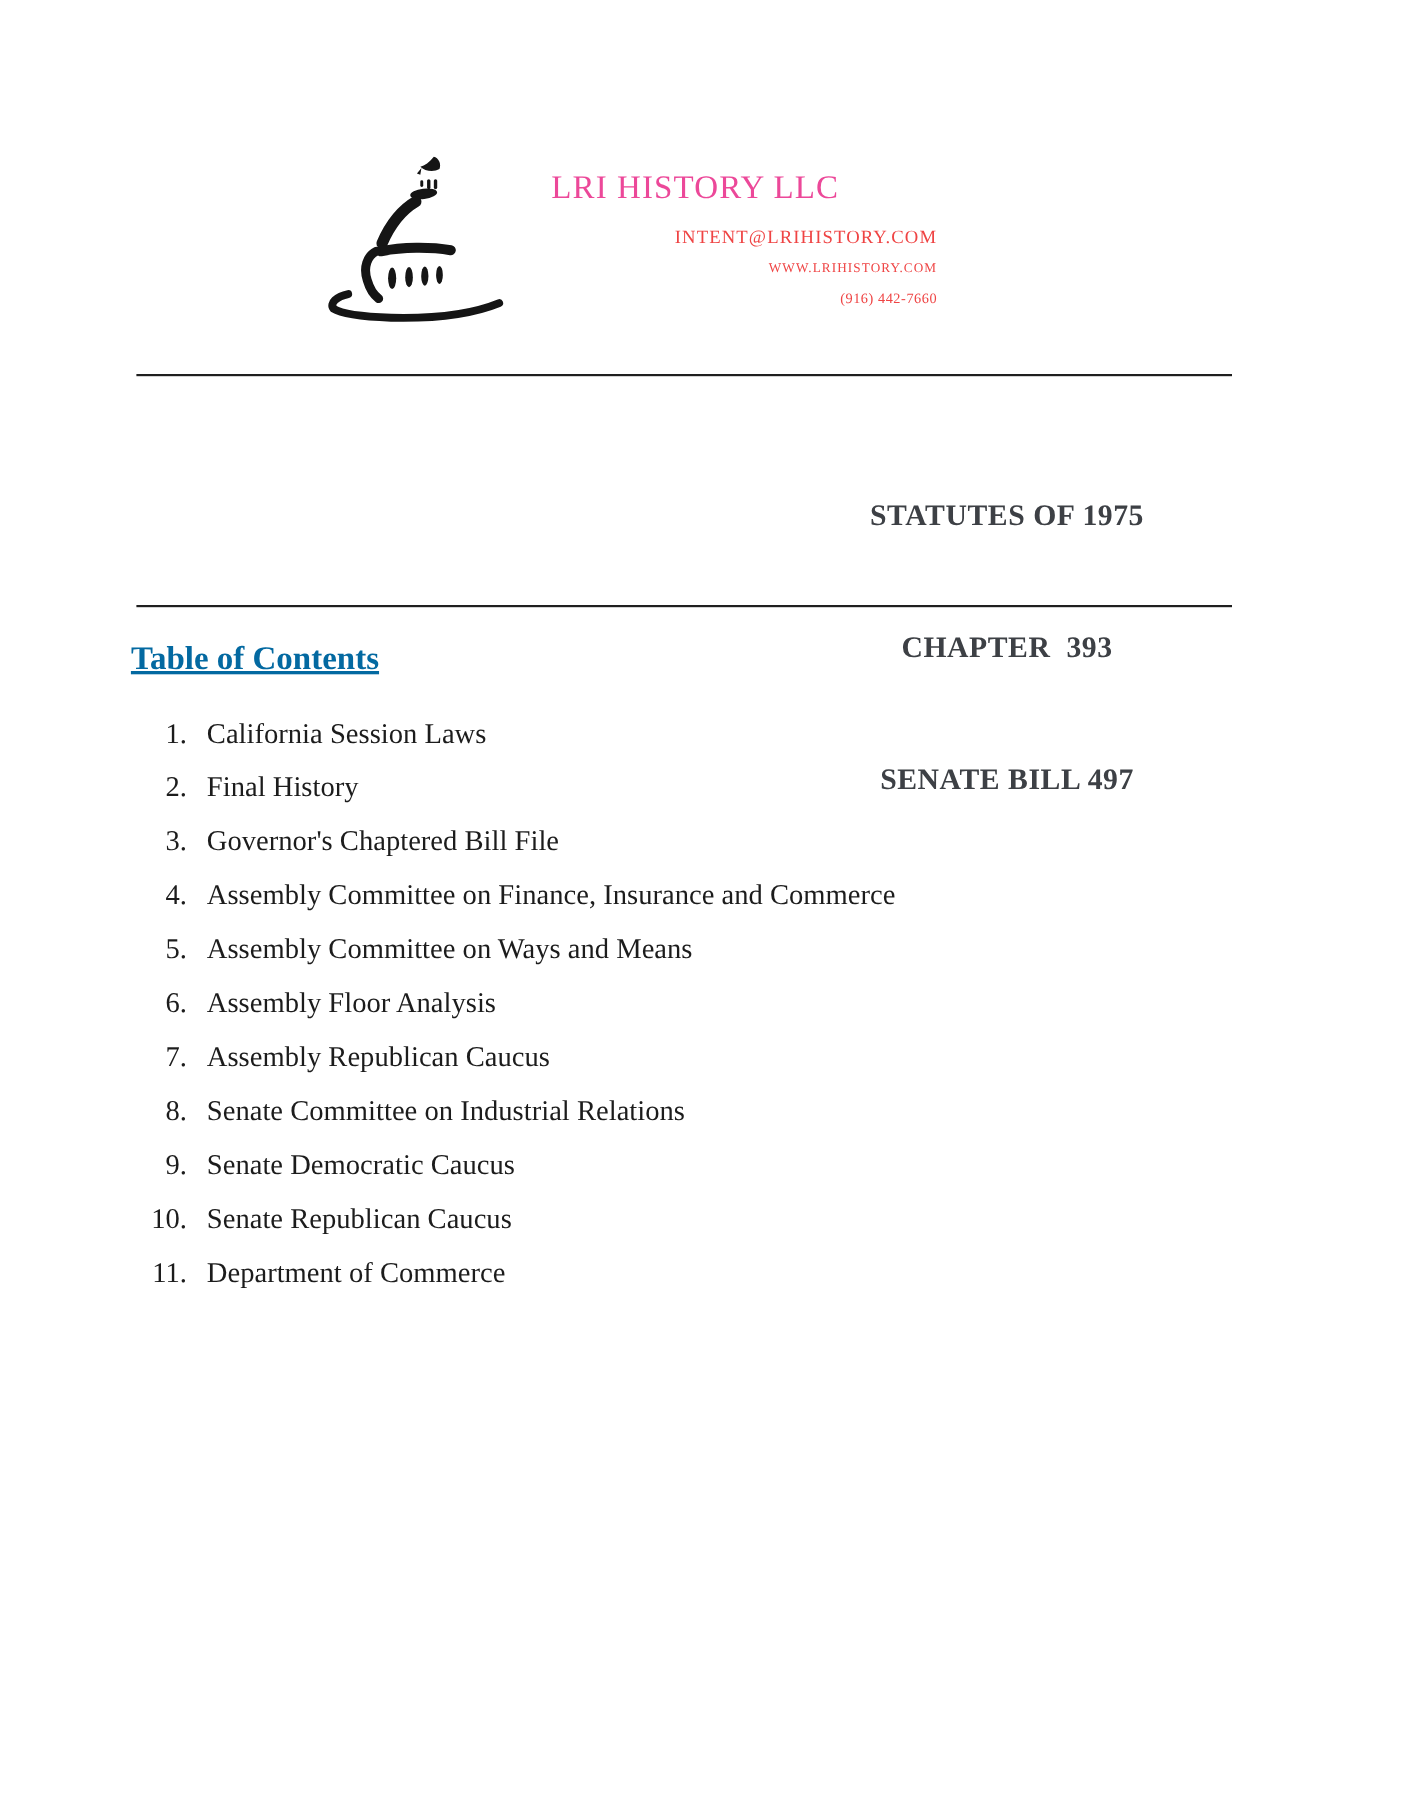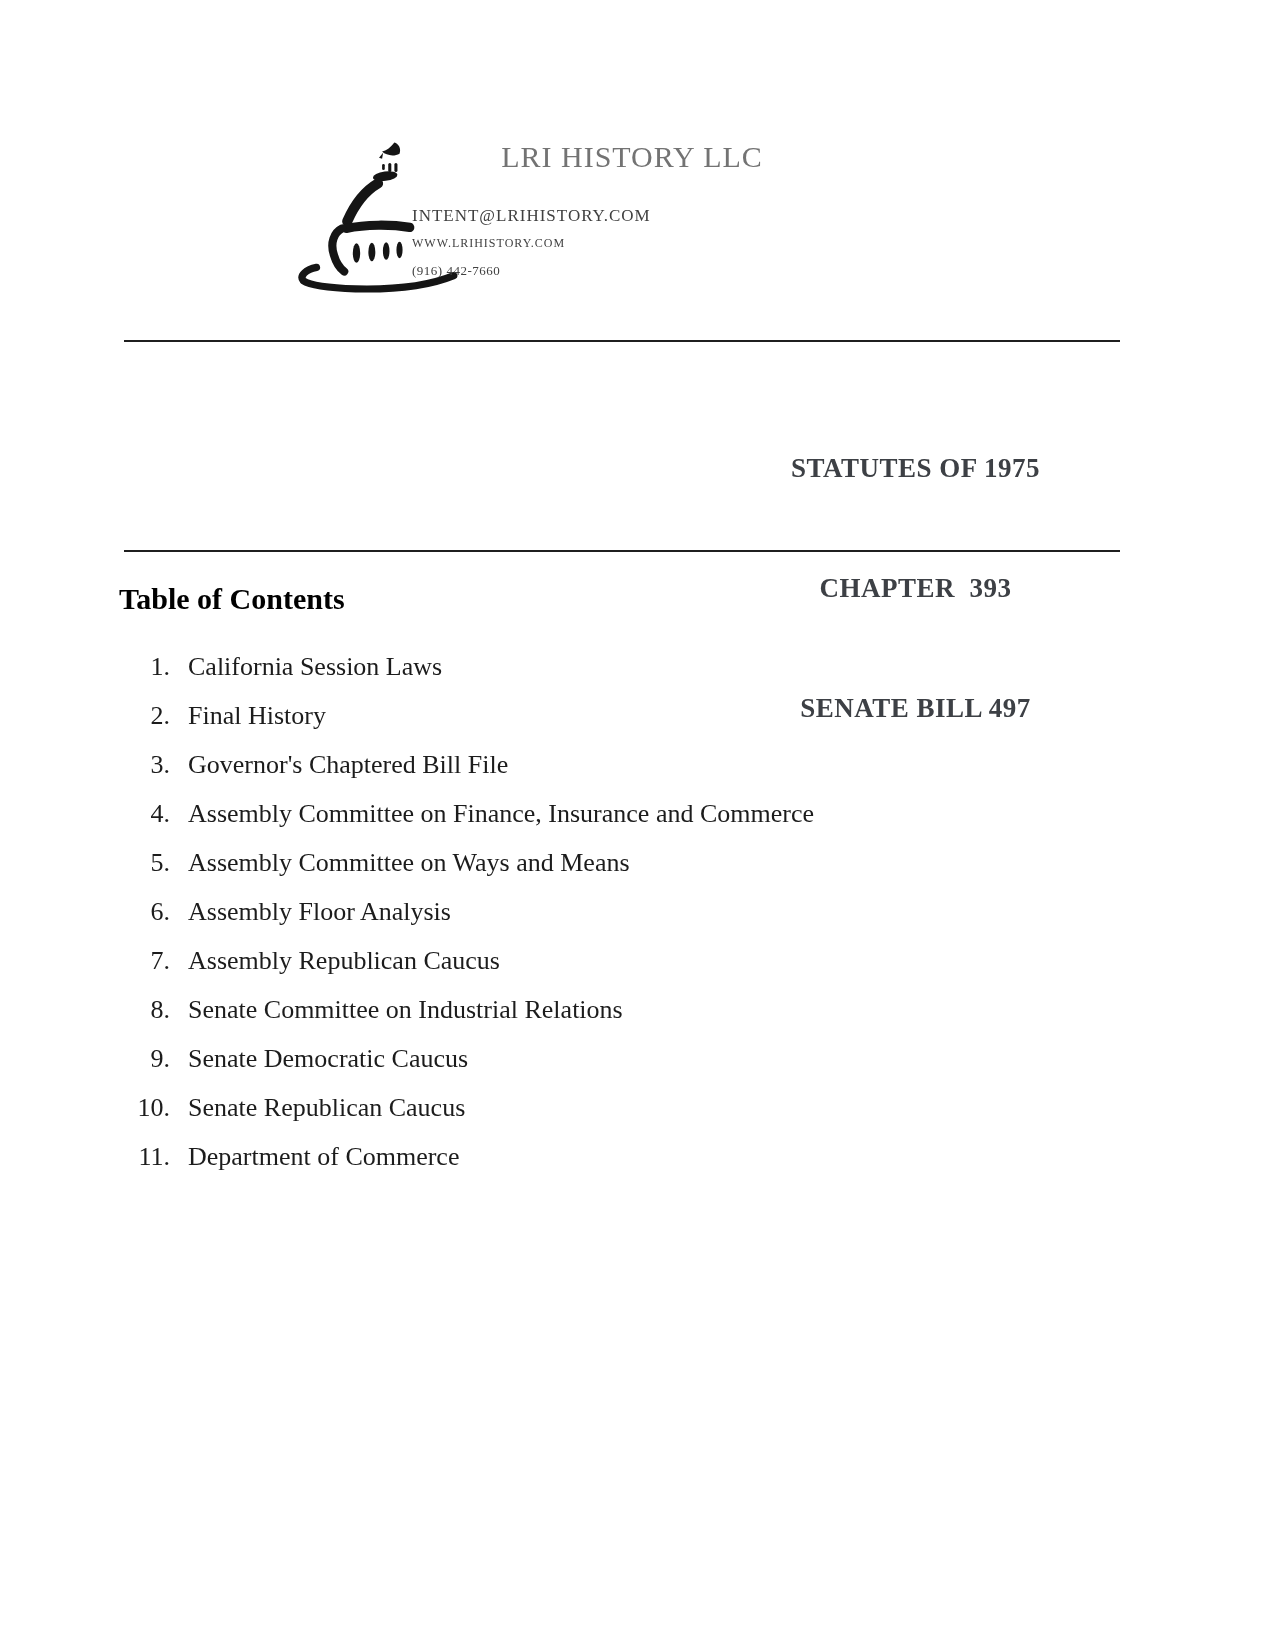--- a/index.html
+++ b/index.html
@@ -16,33 +16,33 @@
   
   .logo-wrap {
     position: absolute;
     left: 294px; top: 126px;
     width: 168px; height: 168px;
   }
   .logo-wrap svg { width: 100%; height: 100%; }
 
   .company-name {
     position: absolute;
-    left: 412px; top: 140px; width: 440px;
+    left: 412px; top: 154px; width: 440px;
     text-align: center;
     font-size: 30px;
     letter-spacing: 1px;
-    color: #737373;
+    color: #ec4899;
     white-space: nowrap;
   }
   .contact-line {
     position: absolute;
     left: 412px; width: 440px;
-    text-align: left;
+    text-align: right;
     letter-spacing: 1px;
-    color: #404040;
+    color: #ef4444;
     white-space: nowrap;
   }
   .contact-email   { top: 206px; font-size: 17px; }
   .contact-website { top: 236px; font-size: 12px; }
   .contact-phone   { top: 263px; font-size: 13px; letter-spacing: 0.5px; }
 
   
   .rule {
     position: absolute;
     left: 124px; width: 996px; height: 2px;
@@ -64,22 +64,23 @@
     white-space: pre-wrap;
     margin-left: 31px;
   }
 
   
   .toc-title {
     position: absolute;
     left: 119px; top: 582px;
     font-size: 30px;
     font-weight: bold;
-    color: #000000;
+    color: #0369a1;
     white-space: nowrap;
+    text-decoration: underline;
   }
   .toc-list {
     position: absolute;
     left: 119px; top: 652px;
     margin: 0; padding: 0;
     list-style: none;
   }
   .toc-item {
     display: flex;
     align-items: baseline;

